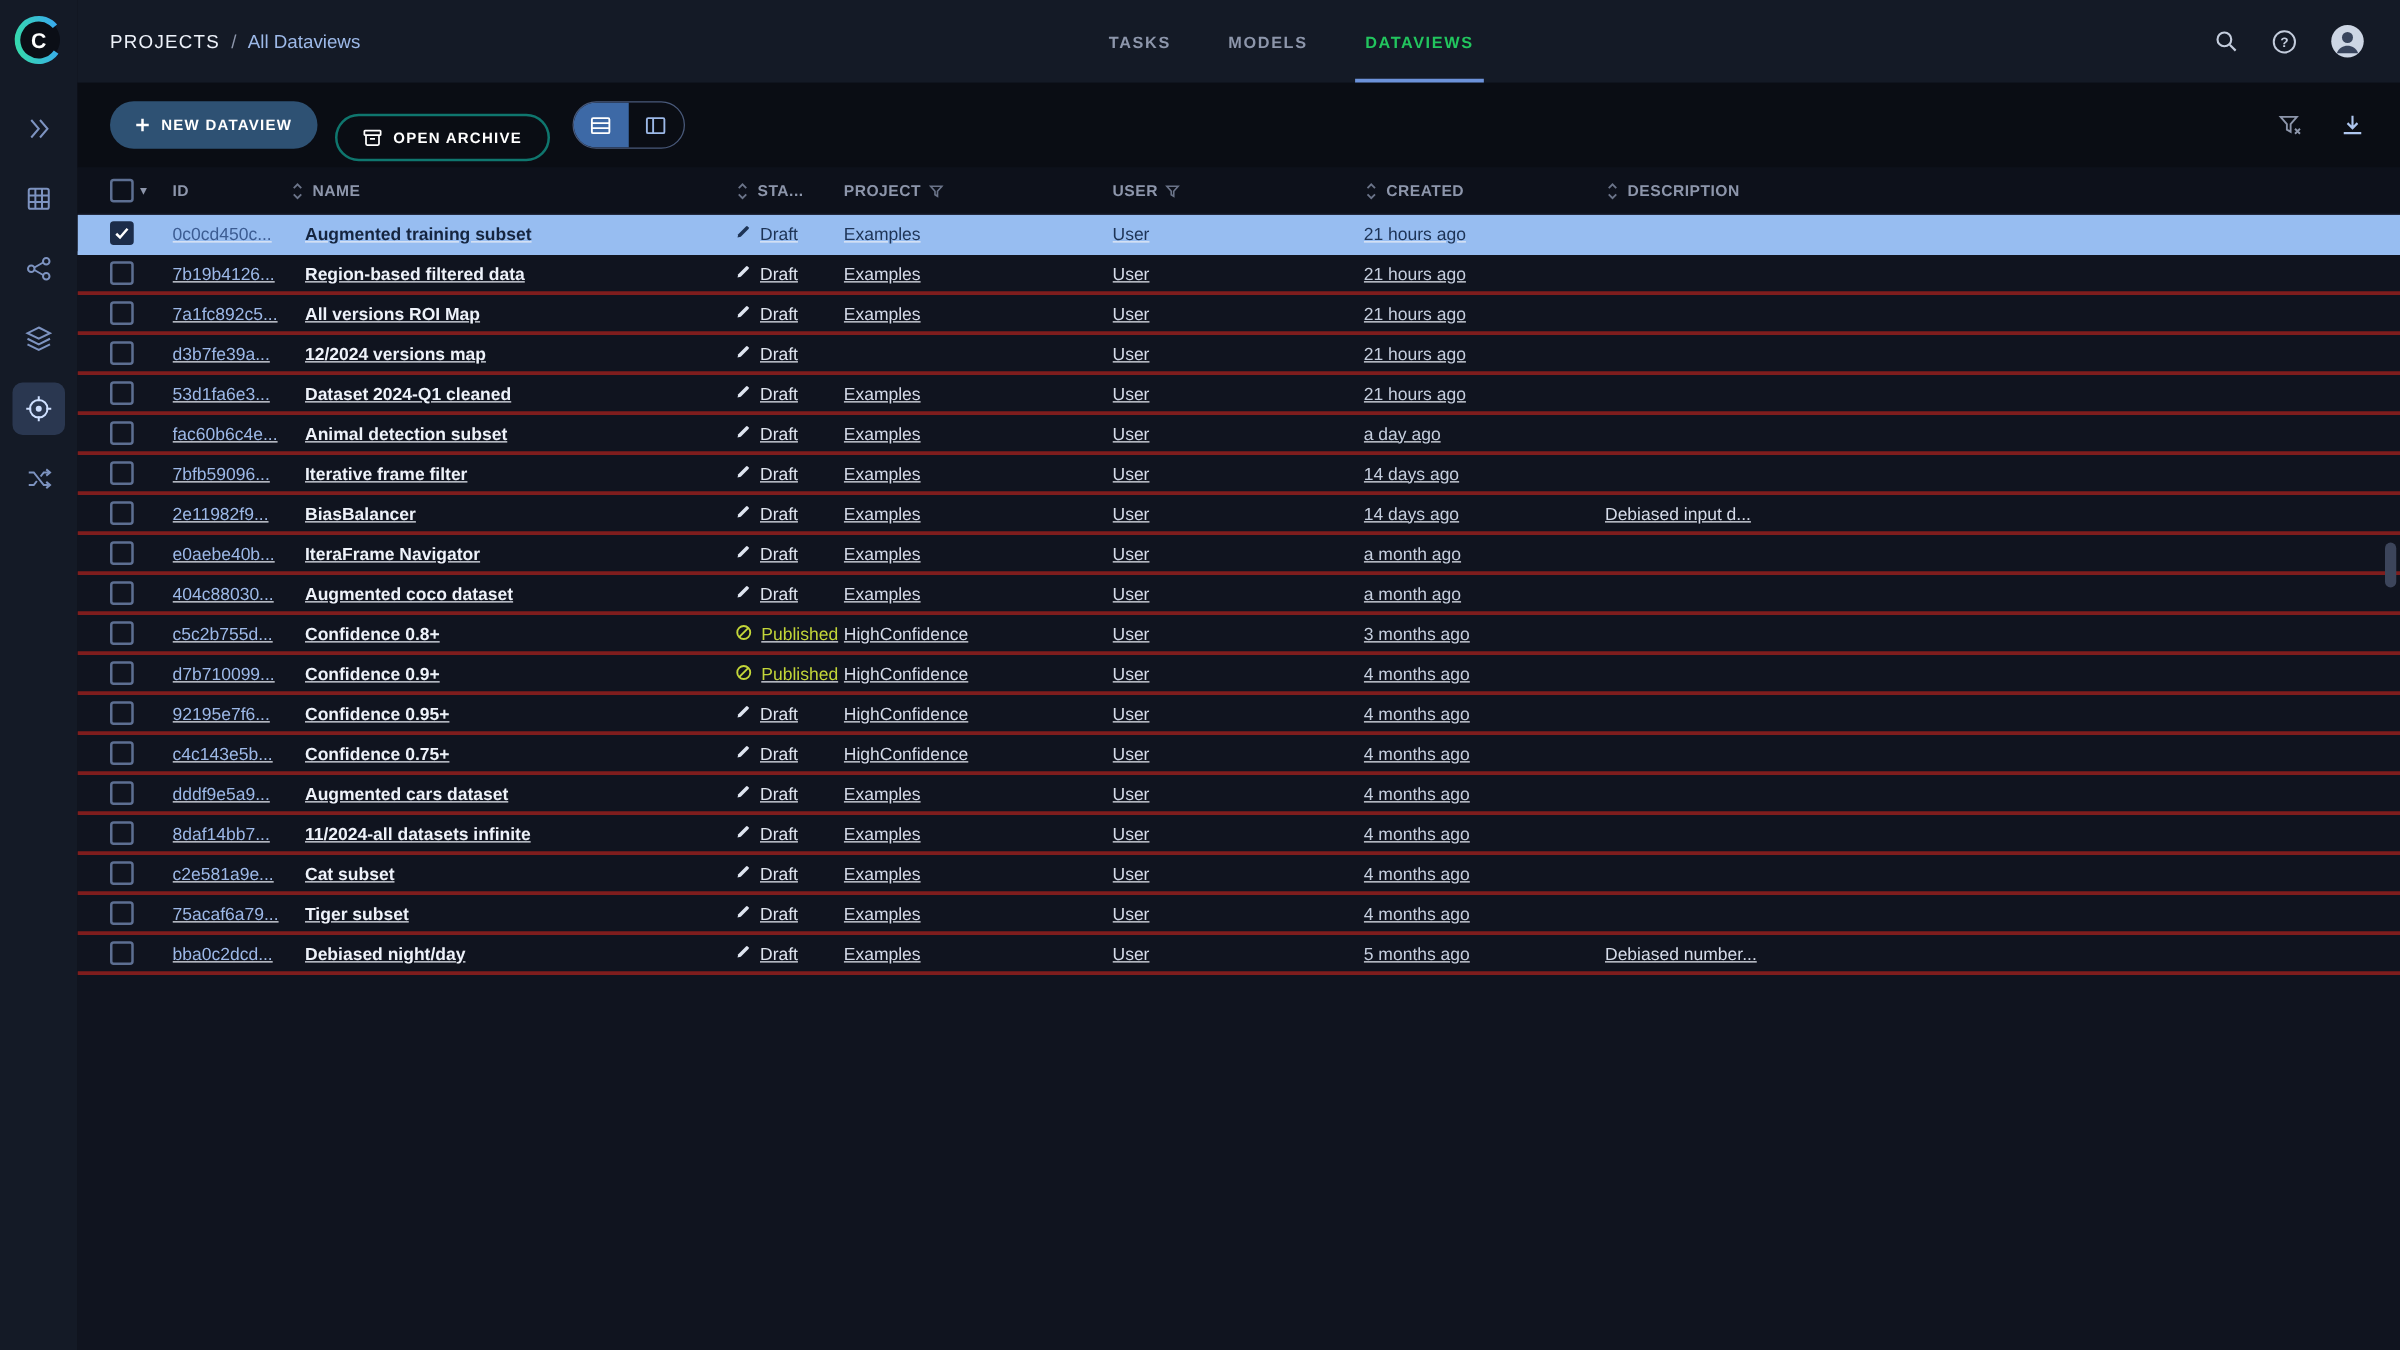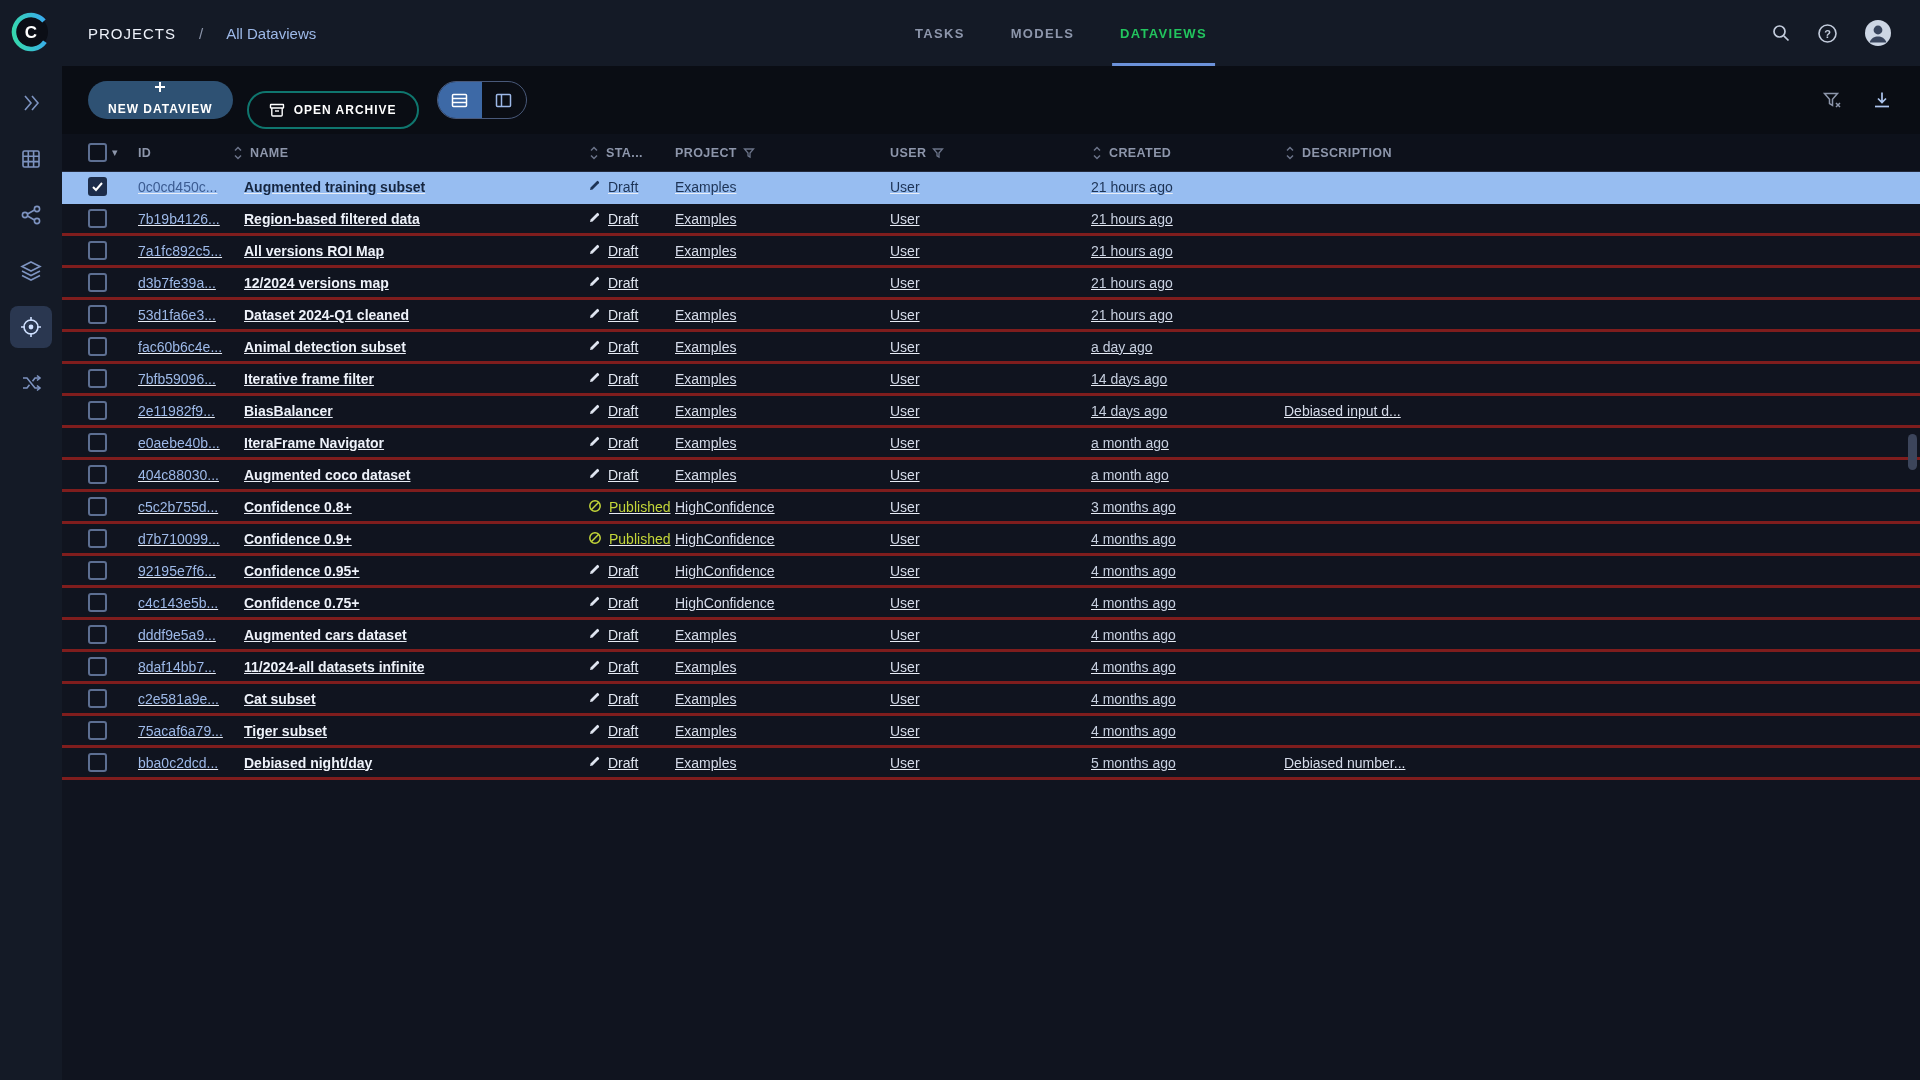--- a/index.html
+++ b/index.html
@@ -12,38 +12,38 @@
   .logo { width:44px; height:44px; margin-top:10px; display:flex; align-items:center; justify-content:center; cursor:pointer; }
   .side-nav { margin-top:28px; display:flex; flex-direction:column; gap:14px; align-items:center; }
   .side-item { width:42px; height:42px; border-radius:8px; background:transparent; border:none; cursor:pointer;
     display:flex; align-items:center; justify-content:center; color:#7d93c0; }
   .side-item svg { stroke:currentColor; fill:none; stroke-width:1.6; }
   .side-item.active { background:#2a3750; color:#cfe0ff; }
 
   
   .main { flex:1; display:flex; flex-direction:column; min-width:0; }
   .topbar { height:66px; background:#141a26; display:flex; align-items:center; padding:0 28px 0 26px; position:relative; flex-shrink:0; }
-  .breadcrumb { display:flex; align-items:flex-start; gap:23px; font-size:15px; }
+  .breadcrumb { display:flex; align-items:flex-start; gap:9px; font-size:15px; }
   .crumb-root { color:#eef2fa; letter-spacing:1px; cursor:pointer; }
   .crumb-sep { color:#8d96ab; }
   .crumb-current { color:var(--accent-blue,#9db9e8); }
-  .tabs { position:absolute; left:50%; transform:translateX(-50%) translateX(42px); top:0; height:100%; display:flex; gap:46px;margin-left:28px; }
+  .tabs { position:absolute; left:50%; transform:translateX(-50%) translateX(42px); top:0; height:100%; display:flex; gap:46px; }
   .tab { background:none; border:none; font-family:inherit; color:#8d96ab; font-size:13px; font-weight:700;
     letter-spacing:1.3px; height:100%; display:flex; align-items:center; position:relative; cursor:pointer; }
   .tab.active { color:#22c55e; }
   .tab.active::after { content:""; position:absolute; left:-8px; right:-8px; bottom:0; height:3px;
     background:var(--tab-underline,#6c92da); }
   .top-icons { margin-left:auto; display:flex; align-items:center; gap:26px; }
   .icon-btn { background:none; border:none; cursor:pointer; display:flex; align-items:center; justify-content:center; padding:0; }
 
   
   .toolbar { height:68px; background:#0a0d14; display:flex; align-items:center; padding:0 28px 0 26px; gap:14px; flex-shrink:0; }
   .btn { height:38px; border-radius:19px; font-size:12px; font-weight:700; letter-spacing:1px; font-family:inherit;
     display:flex; align-items:center; gap:9px; padding:0 20px; cursor:pointer; color:#fff; }
-  .btn-primary { background:var(--primary-button,#2e5173); border:none;flex-direction:column; }
+  .btn-primary { background:var(--primary-button,#2e5173); border:none; }
   .btn-outline { background:transparent; border:2px solid #0f766e;margin-top:20px; }
   .view-toggle { height:38px; border:1px solid #49597a; border-radius:19px; display:flex; overflow:hidden; margin-left:4px; }
   .vt-btn { width:44px; border:none; background:transparent; cursor:pointer; display:flex; align-items:center; justify-content:center; color:#9db9e8; }
   .vt-btn.active { background:#3d69a6; color:#ffffff; }
   .toolbar-right { margin-left:auto; display:flex; align-items:center; gap:30px; }
 
   
   .table { flex:1; background:#10141f; position:relative; overflow:hidden; }
   .thead, .tr { display:grid; grid-template-columns:50px 94px 348px 95px 215px 201px 193px 1fr;
     align-items:center; padding-left:26px; }

